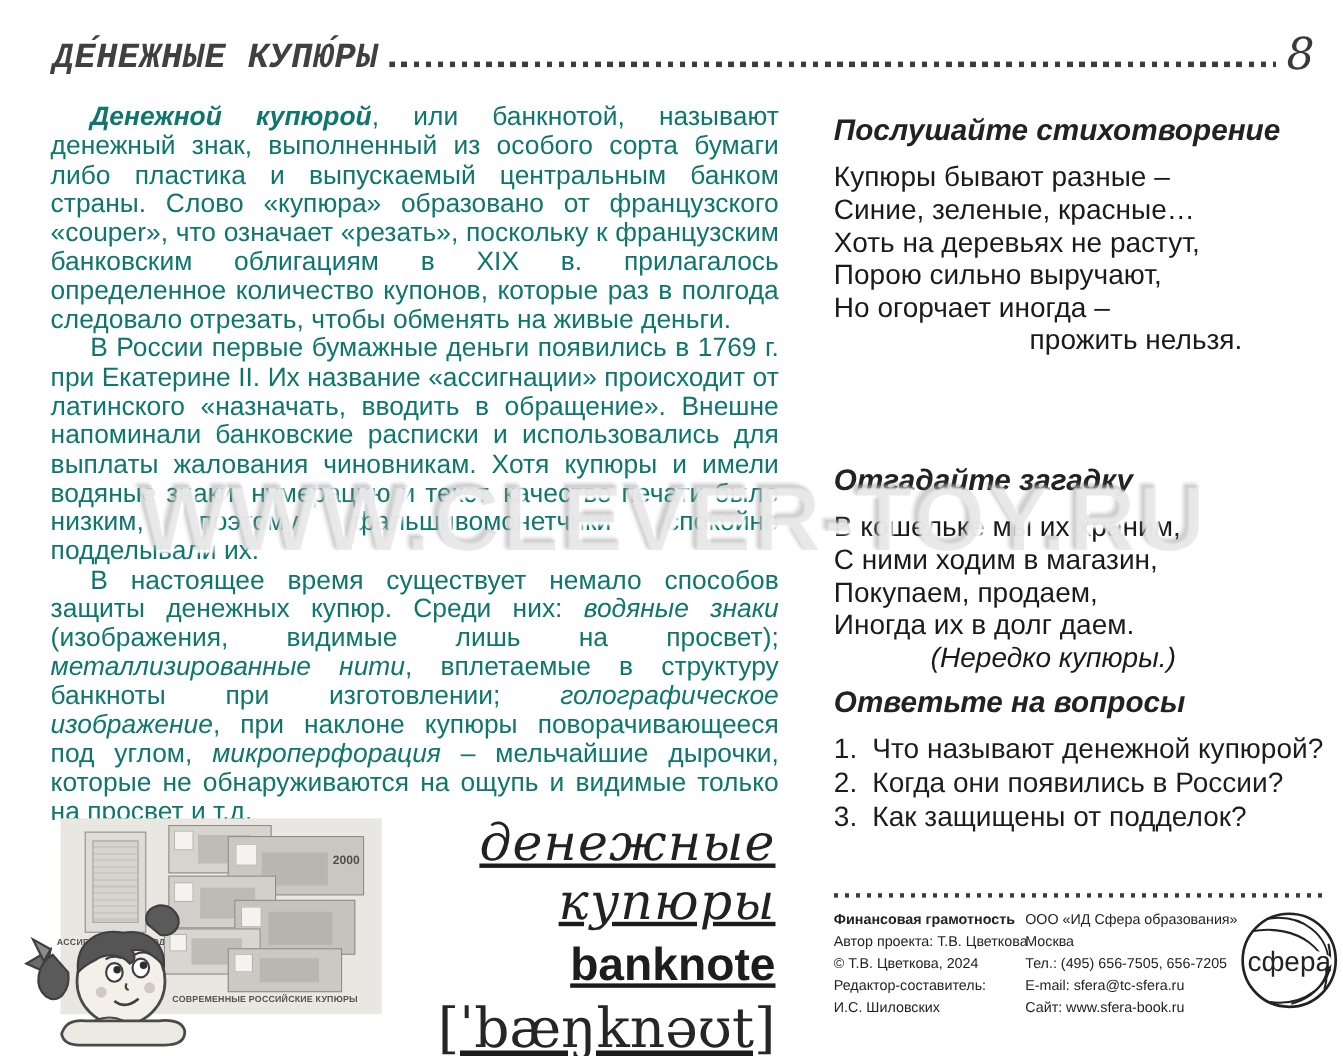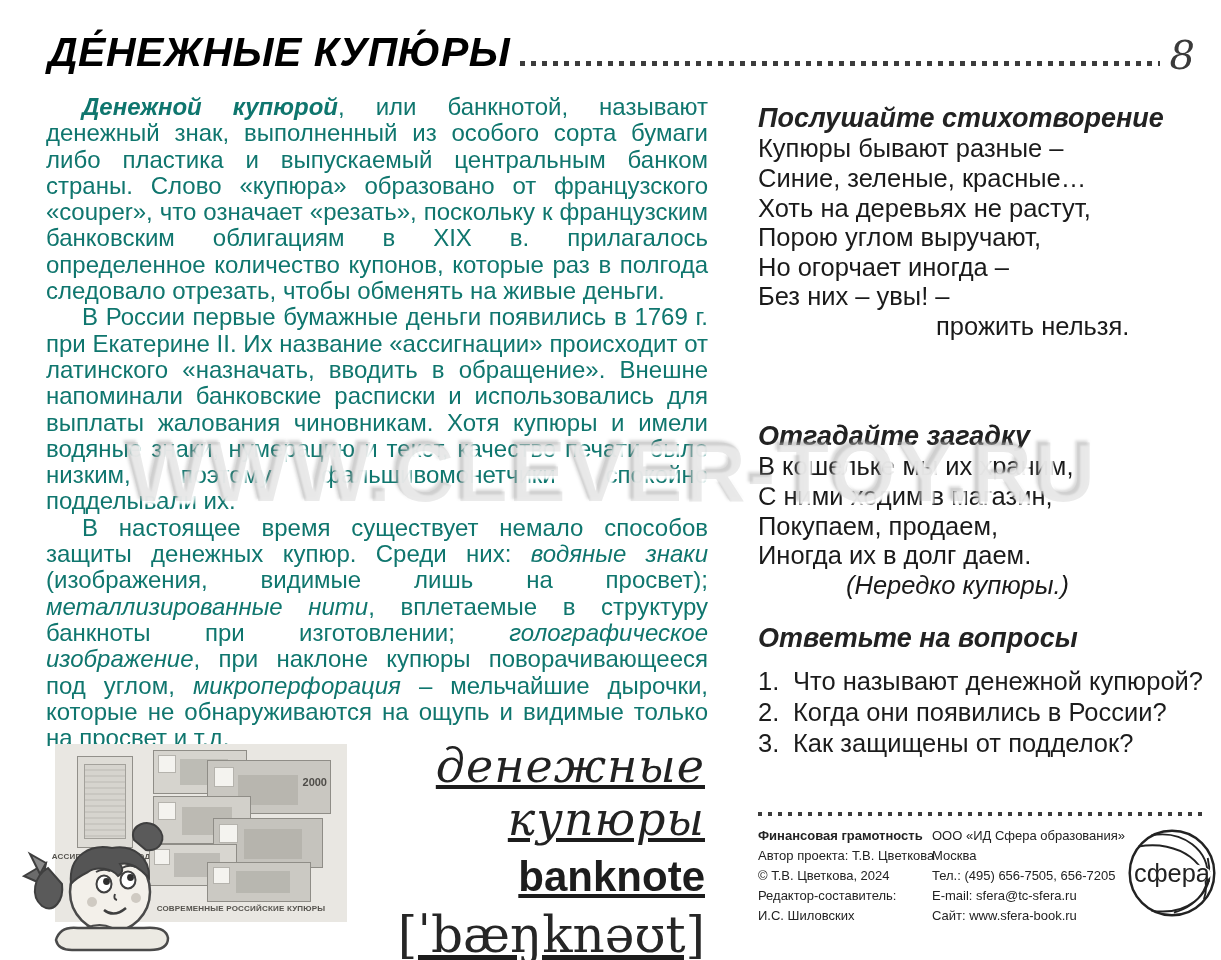--- a/index.html
+++ b/index.html
@@ -3,22 +3,22 @@
 <meta charset="utf-8">
 <style>
   html,body{margin:0;padding:0;}
   body{
     width:1221px;height:960px;position:relative;background:#ffffff;
     font-family:"Liberation Sans", sans-serif;color:#1c1c1c;overflow:hidden;
   }
   
   .header{position:absolute;left:48px;top:30px;right:26px;display:flex;align-items:flex-end;}
   .page-title{
-    font-size:41px;font-weight:bold;font-style:italic;color:#000000;
-    letter-spacing:.5px;white-space:nowrap;line-height:1.1;
+    font-size:32px;font-weight:bold;font-style:italic;color:#404040;
+    letter-spacing:.5px;white-space:nowrap;line-height:1.1;font-family:Liberation Mono, monospace;
   }
   .dotted-leader{
     flex:1;height:5px;margin:0 10px 9px 10px;
     background:repeating-linear-gradient(90deg,#3c3c3c 0 5px,transparent 5px 11px);
   }
   .page-number{
     font-family:"DejaVu Serif", serif;font-style:italic;font-size:40px;color:#3a3a3a;
     line-height:1;margin-bottom:0px;
   }
   
@@ -27,21 +27,21 @@
     font-size:24px;line-height:26.3px;text-align:justify;color:#0f766e;
   }
   .para{margin:0;text-indent:36px;}
   .para .lead{font-weight:bold;font-style:italic;}
   .section-heading{
     font-weight:bold;font-style:italic;font-size:27px;color:#222;line-height:1.2;
   }
   .poem-section{position:absolute;left:758px;top:102px;width:446px;}
   .riddle-section{position:absolute;left:758px;top:420px;width:446px;}
   .questions-section{position:absolute;left:758px;top:622px;width:460px;}
-  .verse{font-size:25.5px;line-height:29.6px;color:#1a1a1a;}
+  .verse{margin-top:13px;font-size:25.5px;line-height:29.6px;color:#1a1a1a;}
   .verse-line{white-space:nowrap;}
   .verse-line.indented{padding-left:178px;}
   .riddle-answer{font-style:italic;padding-left:88px;}
   .qa-list{margin-top:12px;font-size:25.5px;line-height:31px;}
   .qa-item{display:flex;}
   .qa-num{width:35px;flex:0 0 35px;}
   
   .watermark{
     position:absolute;left:0;top:422px;width:100%;text-align:center;z-index:6;
     font-size:86px;font-weight:bold;letter-spacing:1px;white-space:nowrap;
@@ -109,23 +109,22 @@
   <p class="para">В России первые бумажные деньги появились в 1769 г. при Екатерине II. Их название «ассигнации» происходит от латинского «назначать, вводить в обращение». Внешне напоминали банковские расписки и использовались для выплаты жалования чиновникам. Хотя купюры и имели водяные знаки, нумерацию и текст, качество печати было низким, поэтому фальшивомонетчики спокойно подделывали их.</p>
   <p class="para"><span>В настоящее время существует немало способов защиты денежных купюр. Среди них: </span><i>водяные знаки</i><span> (изображения, видимые лишь на просвет); </span><i>металлизированные нити</i><span>, вплетаемые в структуру банкноты при изготовлении; </span><i>голографическое изображение</i><span>, при наклоне купюры поворачивающееся под углом, </span><i>микроперфорация</i><span> – мельчайшие дырочки, которые не обнаруживаются на ощупь и видимые только на просвет и т.д.</span></p>
 </div>
 
 <div class="poem-section">
   <div class="section-heading">Послушайте стихотворение</div>
   <div class="verse">
     <div class="verse-line">Купюры бывают разные –</div>
     <div class="verse-line">Синие, зеленые, красные…</div>
     <div class="verse-line">Хоть на деревьях не растут,</div>
-    <div class="verse-line">Порою углом выручают,</div>
+    <div class="verse-line">Порою сильно выручают,</div>
     <div class="verse-line">Но огорчает иногда –</div>
-    <div class="verse-line">Без них – увы! –</div>
     <div class="verse-line indented">прожить нельзя.</div>
   </div>
 </div>
 
 <div class="riddle-section">
   <div class="section-heading">Отгадайте загадку</div>
   <div class="verse">
     <div class="verse-line">В кошельке мы их храним,</div>
     <div class="verse-line">С ними ходим в магазин,</div>
     <div class="verse-line">Покупаем, продаем,</div>

